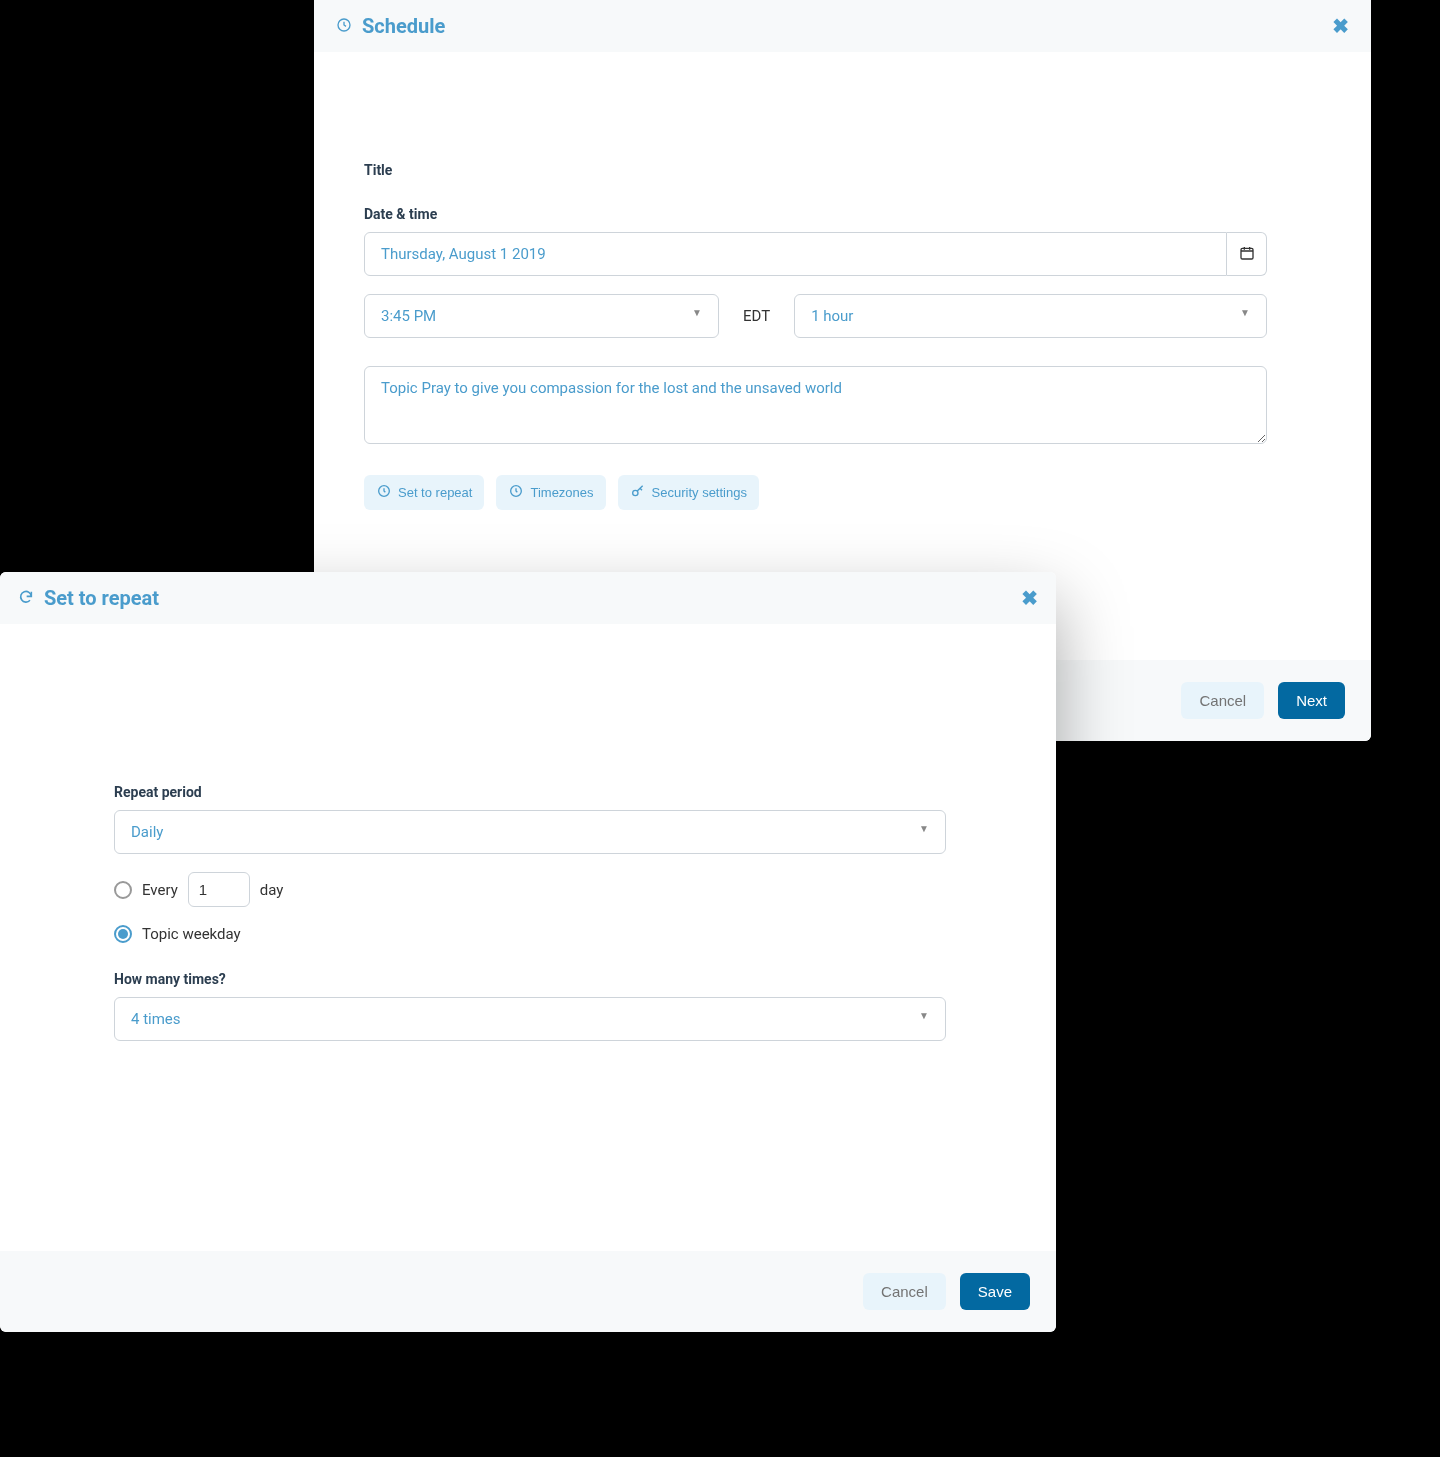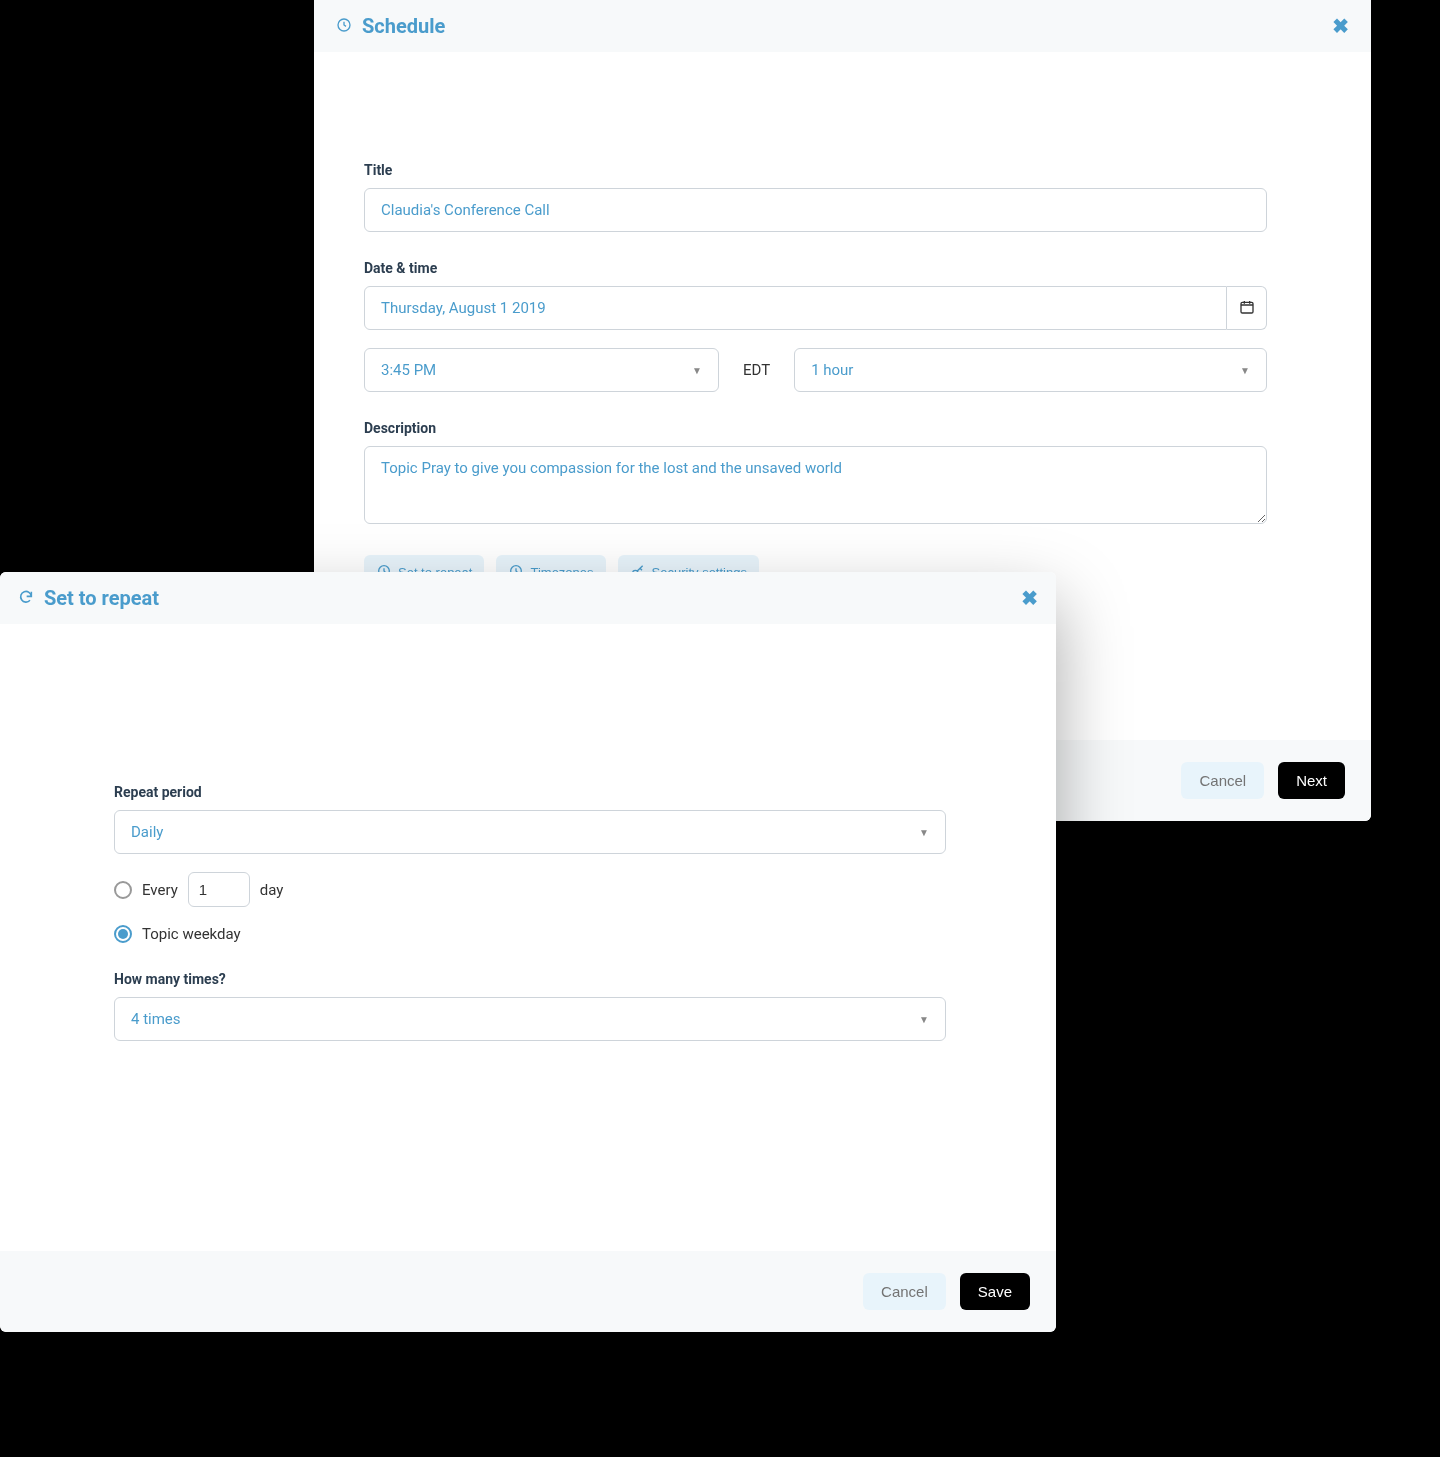--- a/index.html
+++ b/index.html
@@ -89,21 +89,21 @@
       gap: 18px;
       margin-top: 18px;
     }
     .select-wrap {
       position: relative;
       flex: 1;
       border: 1px solid #ced4da;
       border-radius: 6px;
       background: #fff;
       display: flex;
-      align-items: center;
+      align-items: flex-start;
       padding: 12px 16px;
       cursor: pointer;
     }
     .select-wrap .val { color: #4a9ccc; flex: 1; font-size: 15px; }
     .caret-down { color: #888; font-size: 10px; }
     .tz { color: #333; font-size: 15px; white-space: nowrap; padding: 0 6px; }
     .time-row .time-select { flex: 0 0 355px; }
     .time-row .dur-select  { flex: 1; }
 
     .pill-row { display: flex; gap: 12px; margin-bottom: 110px; }
@@ -130,21 +130,21 @@
     }
     .btn {
       padding: 10px 18px;
       border-radius: 6px;
       font-size: 15px;
       font-weight: 500;
       cursor: pointer;
       border: none;
     }
     .btn-cancel { background: #e8f4fb; color: #737373; }
-    .btn-primary { background: #000000; color: #fff; }
+    .btn-primary { background: #0369a1; color: #fff; }
 
     
     .repeat-modal {
       position: absolute;
       left: 0;
       top: 572px;
       width: 1056px;
       background: #fff;
       border-radius: 6px;
       box-shadow: 0 30px 70px rgba(0,0,0,.35);
@@ -199,21 +199,20 @@
       </span>
       <h2>Schedule</h2>
     </div>
     <span class="close">✖</span>
   </div>
 
   <div class="modal-body">
 
     <div class="form-group">
       <label>Title</label>
-      <input class="input" value="Claudia's Conference Call" style="">
     </div>
 
     <div class="form-group">
       <label>Date &amp; time</label>
       <div class="date-row">
         <input class="input" value="Thursday, August 1 2019" style="">
         <div class="calendar-btn">
           <span>
             <svg class="svg" viewBox="0 0 24 24" fill="none" stroke="#333" stroke-width="2">
                 <rect x="3" y="5" width="18" height="16" rx="2"></rect>
@@ -230,21 +229,20 @@
         </div>
         <span class="tz">EDT</span>
         <div class="select-wrap dur-select">
           <span class="val">1 hour</span>
           <span class="caret-down">▼</span>
         </div>
       </div>
     </div>
 
     <div class="form-group">
-      <label>Description</label>
       <textarea class="textarea" style="">Topic Pray to give you compassion for the lost and the unsaved world</textarea>
     </div>
 
     <div class="pill-row">
       <button class="pill">
         <span>
           <svg class="svg" viewBox="0 0 24 24" fill="none" stroke="currentColor" stroke-width="2">
               <circle cx="12" cy="12" r="8"></circle>
               <path d="M12 8v4l2 2"></path>
             </svg>

